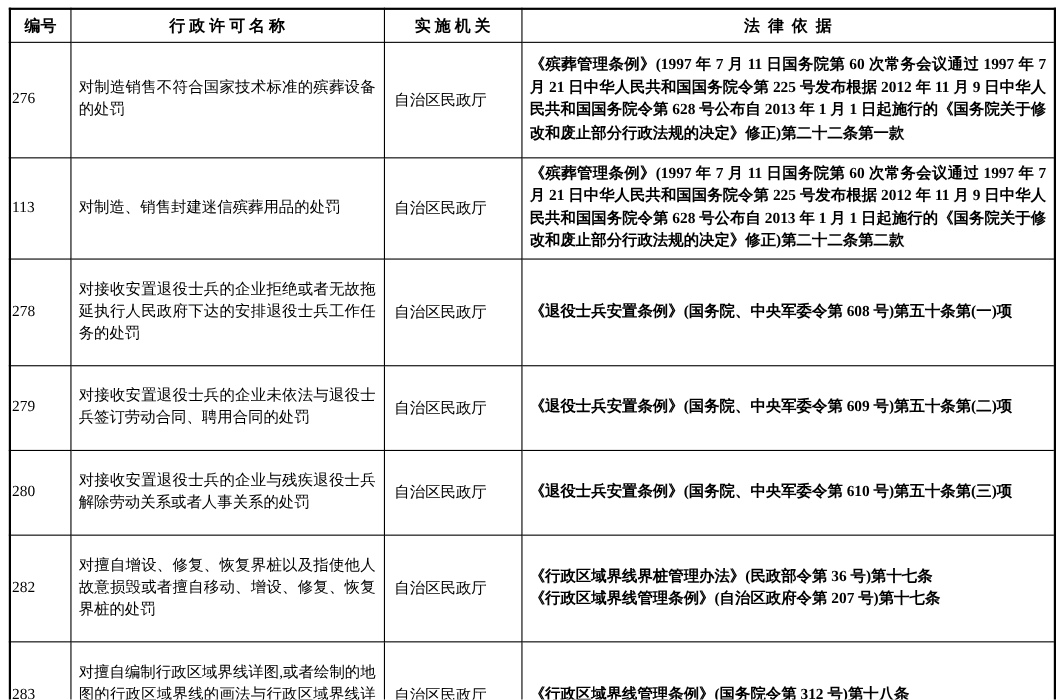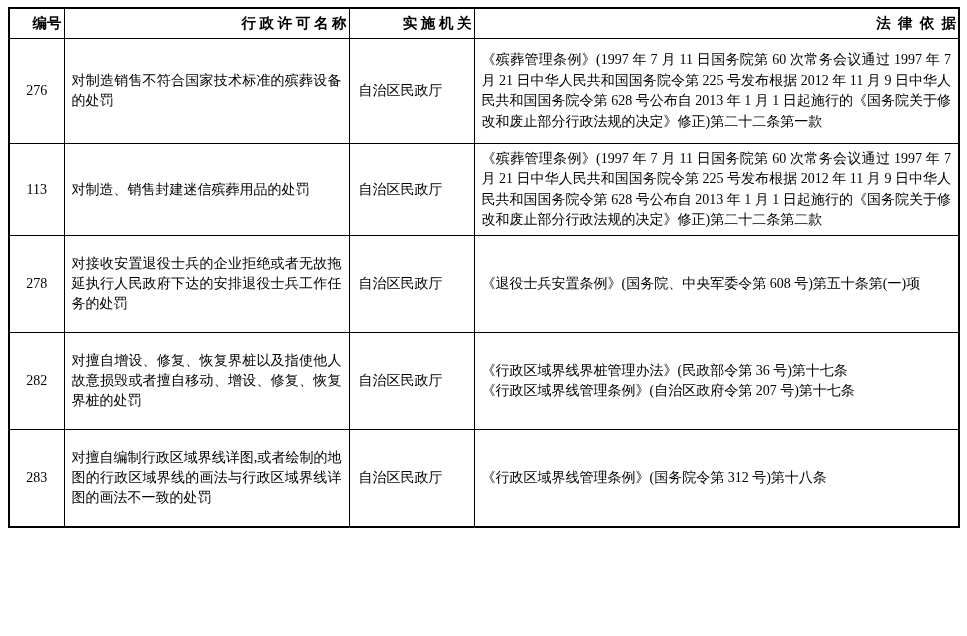--- a/index.html
+++ b/index.html
@@ -20,41 +20,42 @@
   }
   .doc-table th,
   .doc-table td {
     border: 1px solid #000000;
     font-size: 14px;
     vertical-align: middle;
     overflow: hidden;
   }
   .doc-table th {
     font-weight: bold;
-    text-align: right;
+    text-align: center;
     white-space: pre;
     padding: 5px 2px;
     font-size: 14.5px;
   }
   td.c-id {
-    text-align: center;
+    text-align: left;
   }
   td.c-name {
     padding: 18px 7px;
     line-height: 20px;
     text-align: justify;
   }
   td.c-agency {
     padding: 2px 2px 2px 9px;
   }
   td.c-legal {
     padding: 2px 7px;
     line-height: 20.5px;
     text-align: justify;
     white-space: pre-line;
+    font-weight: bold;
   }
 </style>
 </head>
 <body>
 
 <table class="doc-table">
   <colgroup>
     <col style="width:55px">
     <col style="width:285px">
     <col style="width:125px">
@@ -81,20 +82,32 @@
       <td class="c-agency">自治区民政厅</td>
       <td class="c-legal">《殡葬管理条例》(1997 年 7 月 11 日国务院第 60 次常务会议通过 1997 年 7 月 21 日中华人民共和国国务院令第 225 号发布根据 2012 年 11 月 9 日中华人民共和国国务院令第 628 号公布自 2013 年 1 月 1 日起施行的《国务院关于修改和废止部分行政法规的决定》修正)第二十二条第二款</td>
     </tr>
     <tr style="height:65px">
       <td class="c-id">278</td>
       <td class="c-name">对接收安置退役士兵的企业拒绝或者无故拖延执行人民政府下达的安排退役士兵工作任务的处罚</td>
       <td class="c-agency">自治区民政厅</td>
       <td class="c-legal">《退役士兵安置条例》(国务院、中央军委令第 608 号)第五十条第(一)项</td>
     </tr>
     <tr style="height:65px">
+      <td class="c-id">279</td>
+      <td class="c-name">对接收安置退役士兵的企业未依法与退役士兵签订劳动合同、聘用合同的处罚</td>
+      <td class="c-agency">自治区民政厅</td>
+      <td class="c-legal">《退役士兵安置条例》(国务院、中央军委令第 609 号)第五十条第(二)项</td>
+    </tr>
+    <tr style="height:65px">
+      <td class="c-id">280</td>
+      <td class="c-name">对接收安置退役士兵的企业与残疾退役士兵解除劳动关系或者人事关系的处罚</td>
+      <td class="c-agency">自治区民政厅</td>
+      <td class="c-legal">《退役士兵安置条例》(国务院、中央军委令第 610 号)第五十条第(三)项</td>
+    </tr>
+    <tr style="height:65px">
       <td class="c-id">282</td>
       <td class="c-name">对擅自增设、修复、恢复界桩以及指使他人故意损毁或者擅自移动、增设、修复、恢复界桩的处罚</td>
       <td class="c-agency">自治区民政厅</td>
       <td class="c-legal">《行政区域界线界桩管理办法》(民政部令第 36 号)第十七条
 《行政区域界线管理条例》(自治区政府令第 207 号)第十七条</td>
     </tr>
     <tr style="height:73px">
       <td class="c-id">283</td>
       <td class="c-name">对擅自编制行政区域界线详图,或者绘制的地图的行政区域界线的画法与行政区域界线详图的画法不一致的处罚</td>
       <td class="c-agency">自治区民政厅</td>

